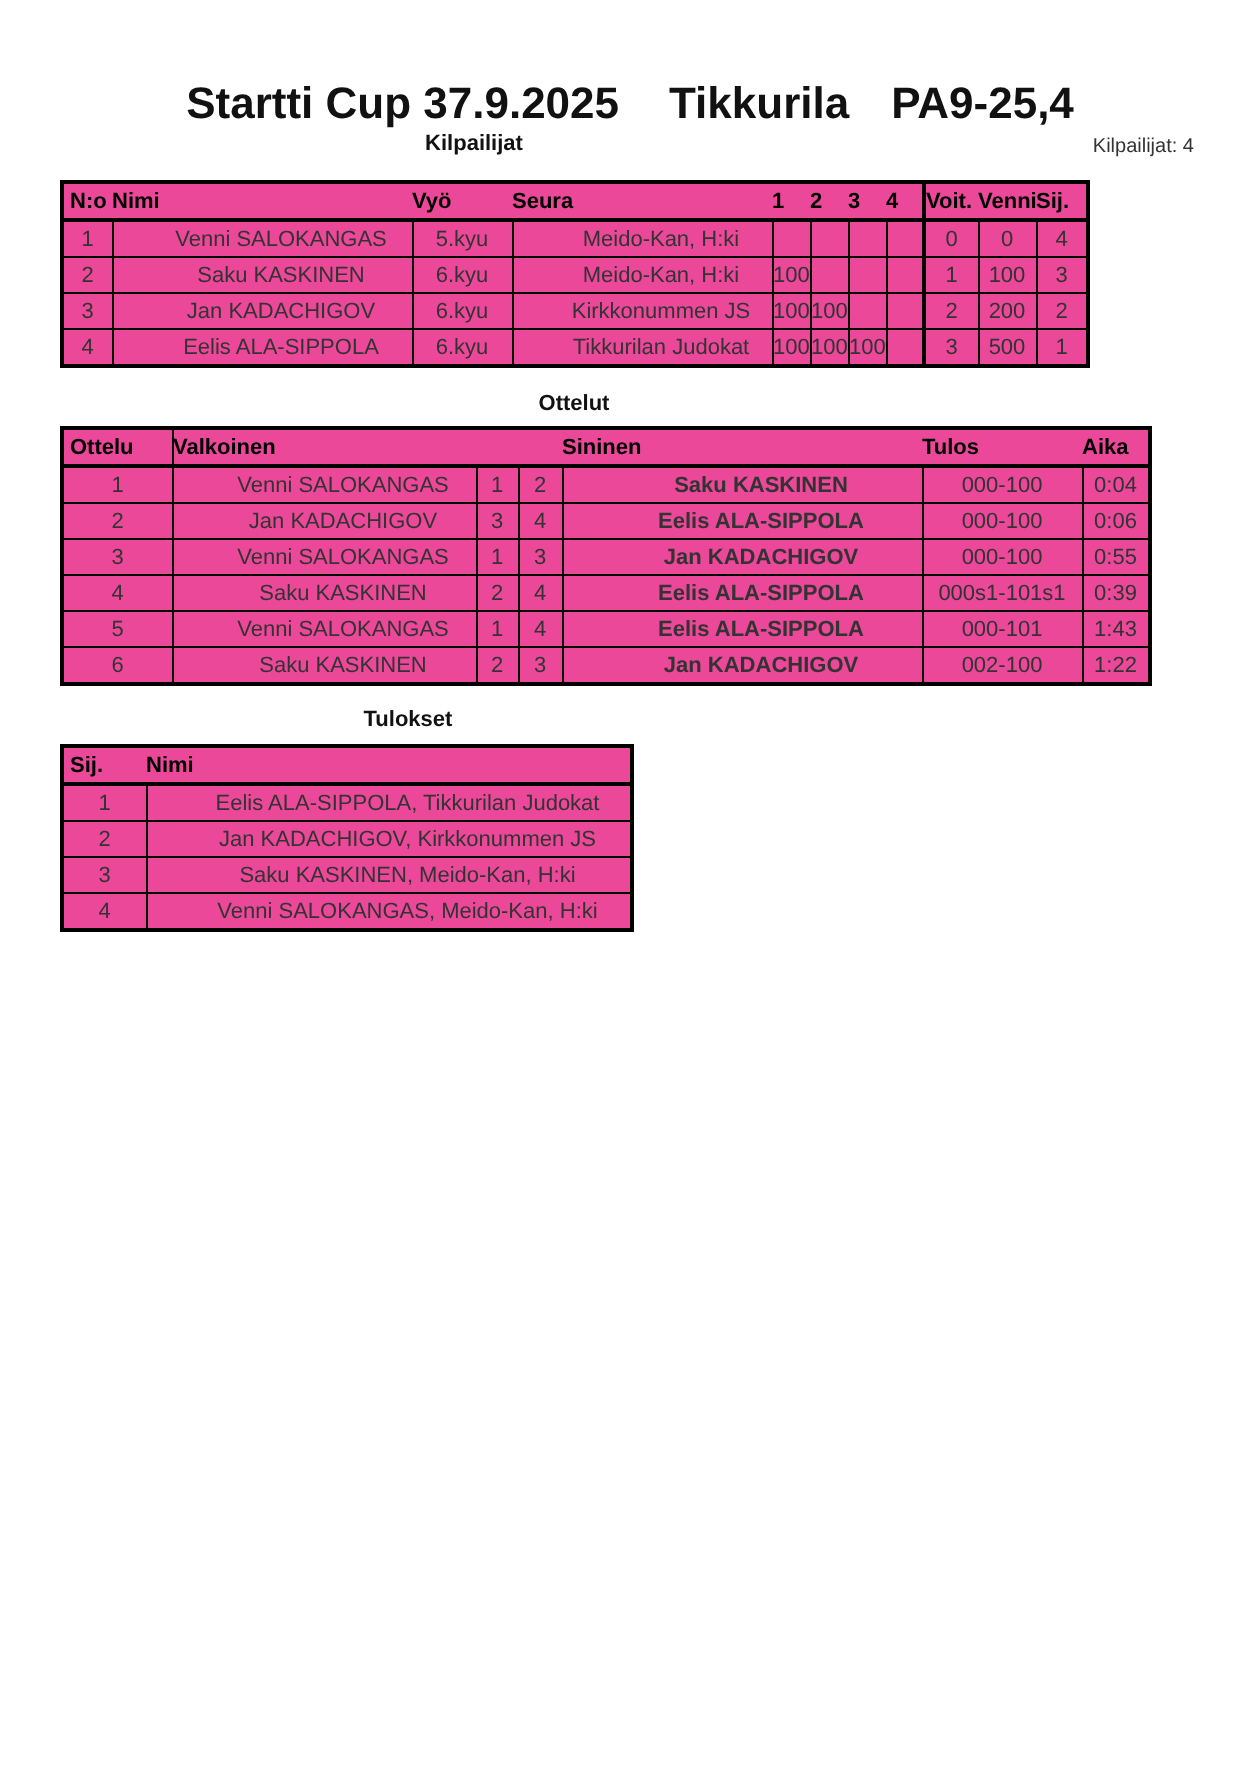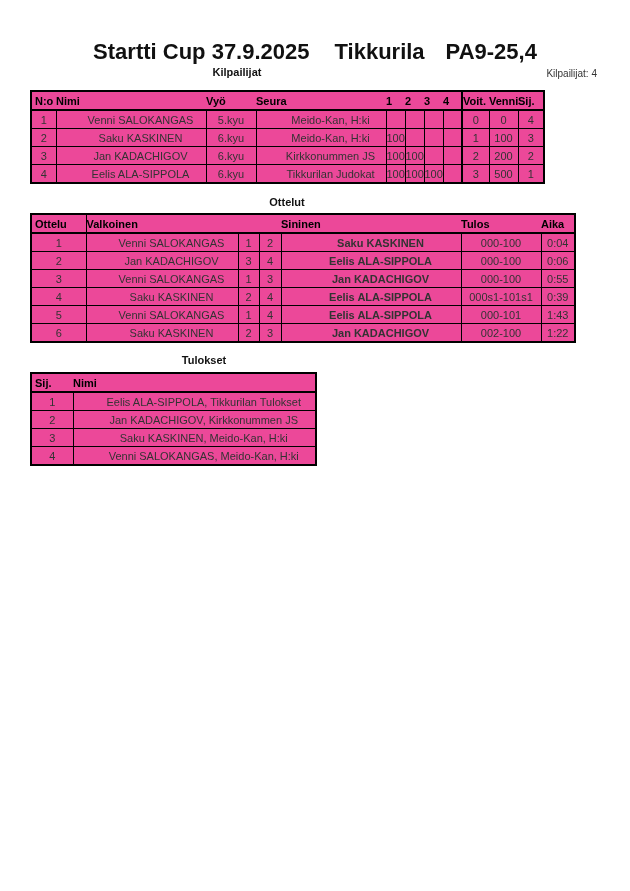--- a/index.html
+++ b/index.html
@@ -238,21 +238,21 @@
     </colgroup>
     <thead>
       <tr>
         <th class="hl">Sij.</th>
         <th>Nimi</th>
       </tr>
     </thead>
     <tbody>
       <tr>
         <td>1</td>
-        <td class="tl">Eelis ALA-SIPPOLA, Tikkurilan Tulokset</td>
+        <td class="tl">Eelis ALA-SIPPOLA, Tikkurilan Judokat</td>
       </tr>
       <tr>
         <td>2</td>
         <td class="tl">Jan KADACHIGOV, Kirkkonummen JS</td>
       </tr>
       <tr>
         <td>3</td>
         <td class="tl">Saku KASKINEN, Meido-Kan, H:ki</td>
       </tr>
       <tr>

